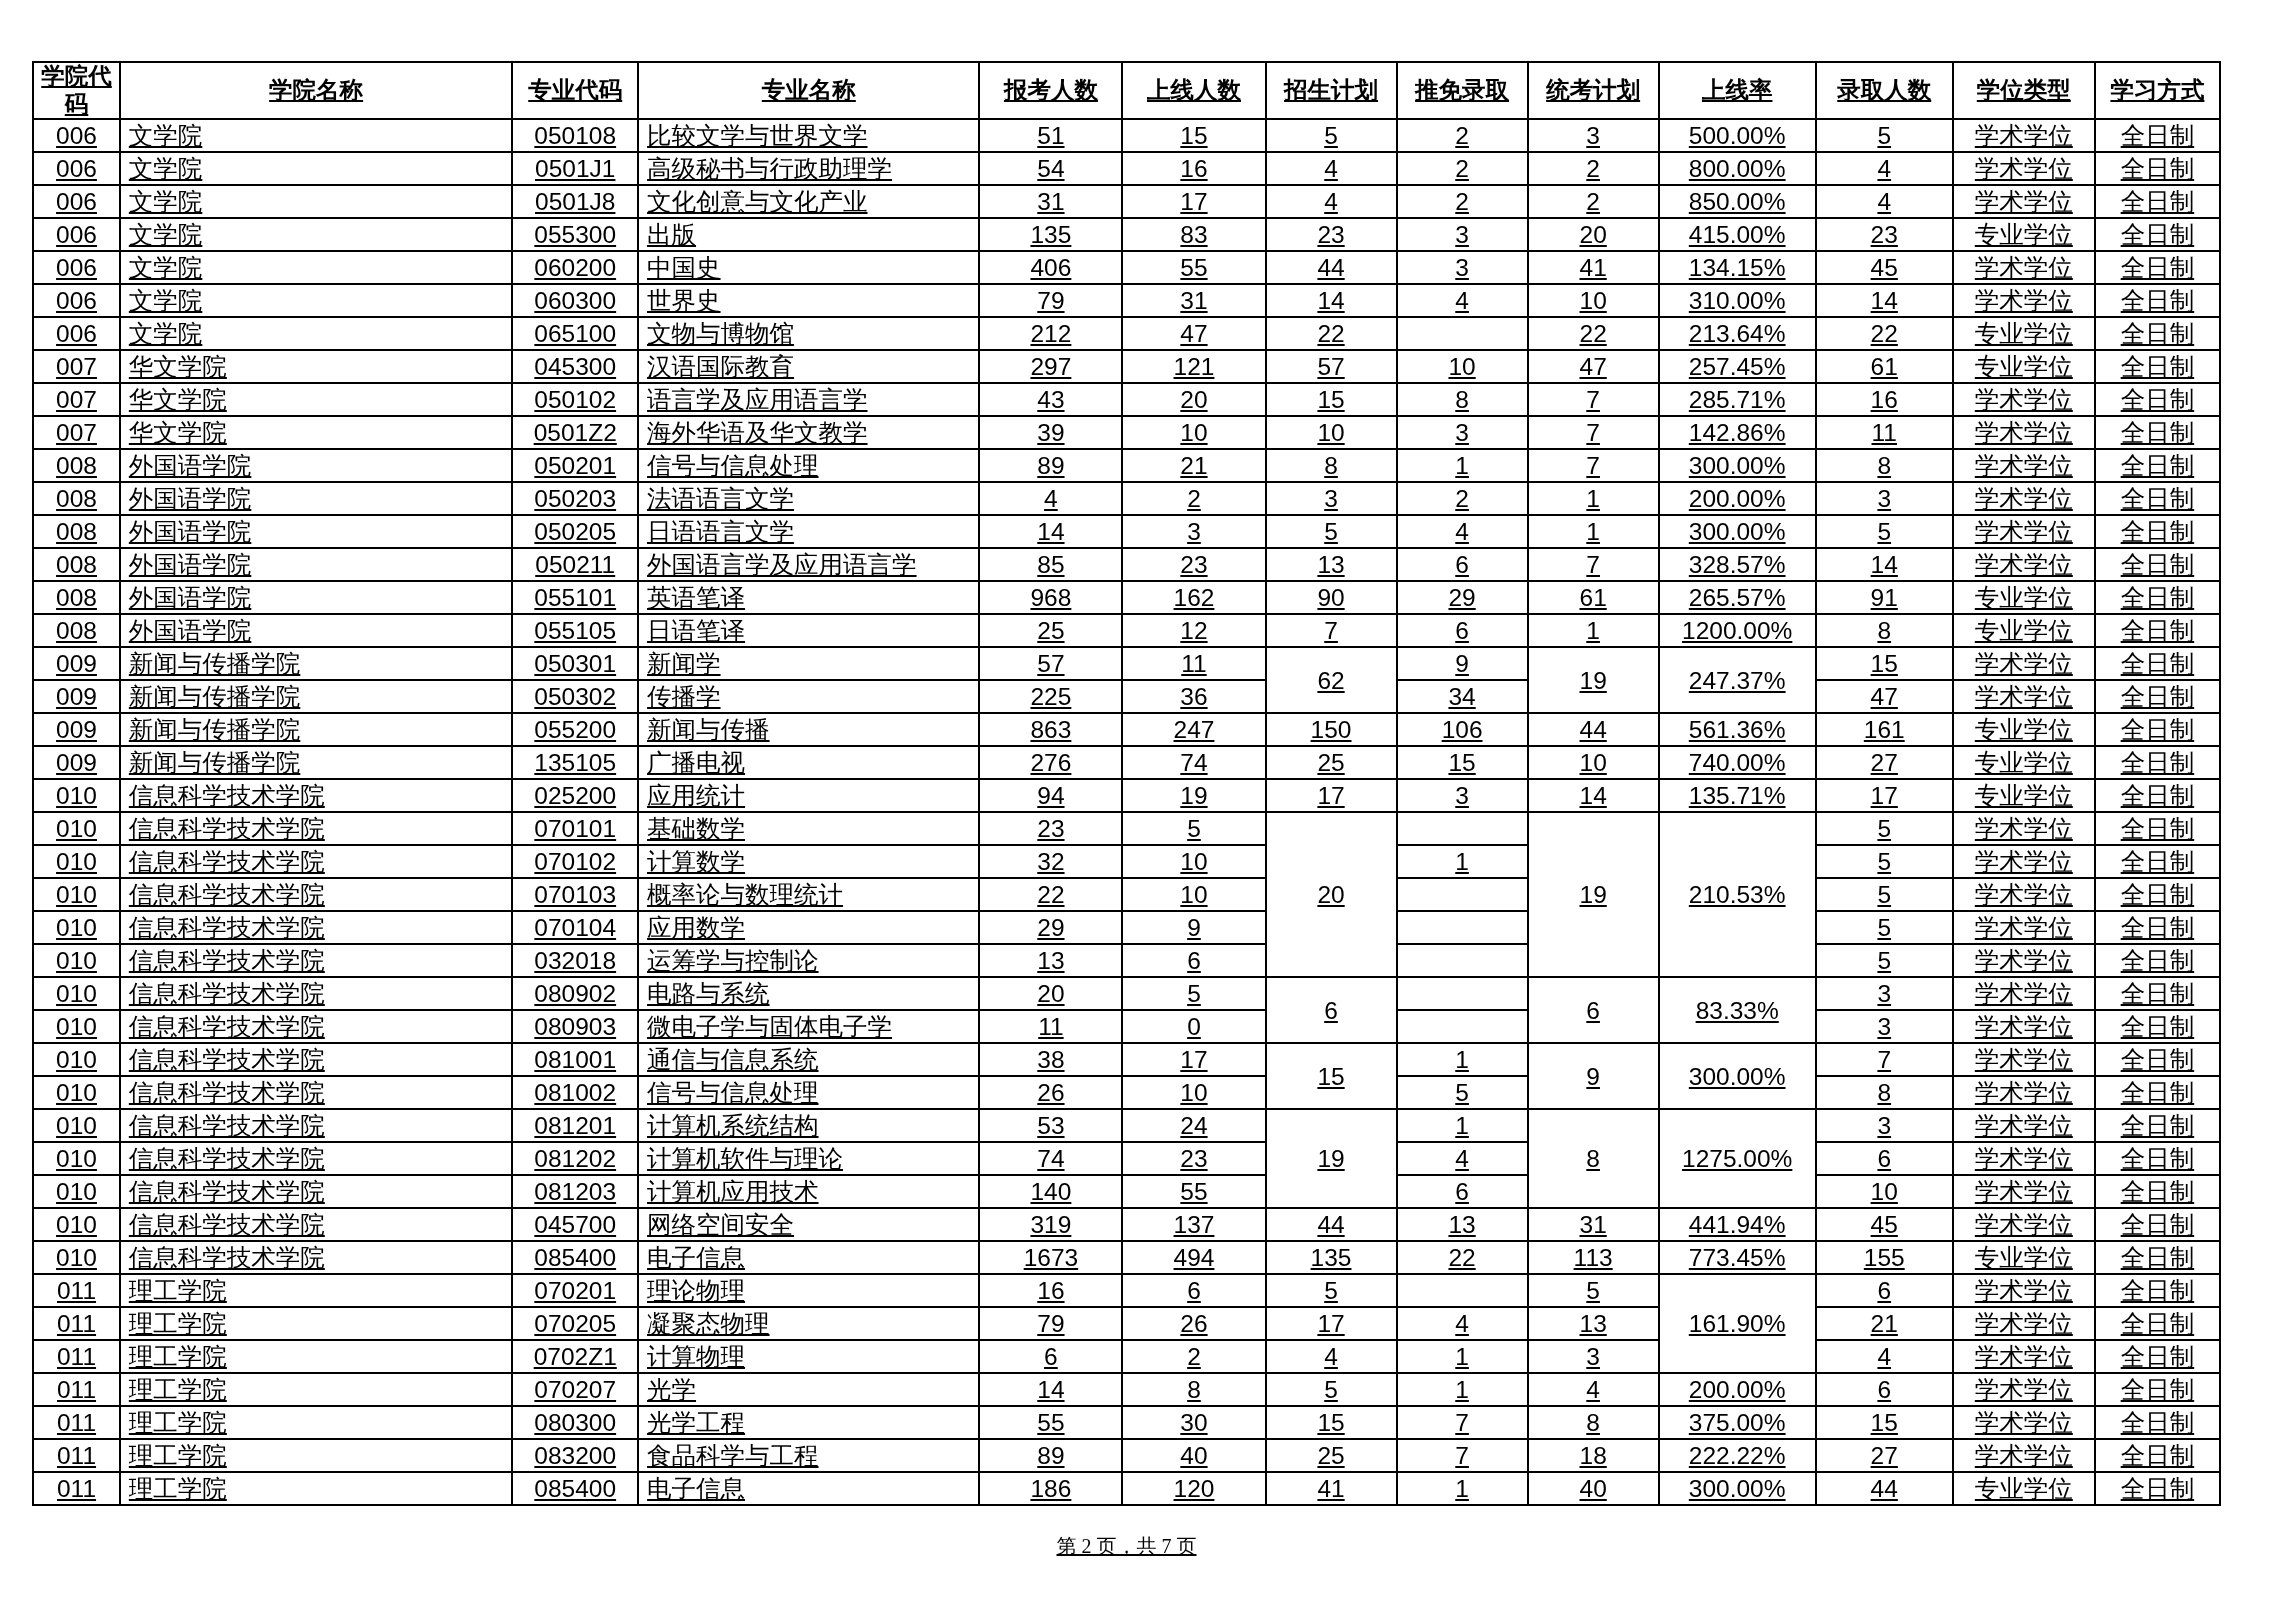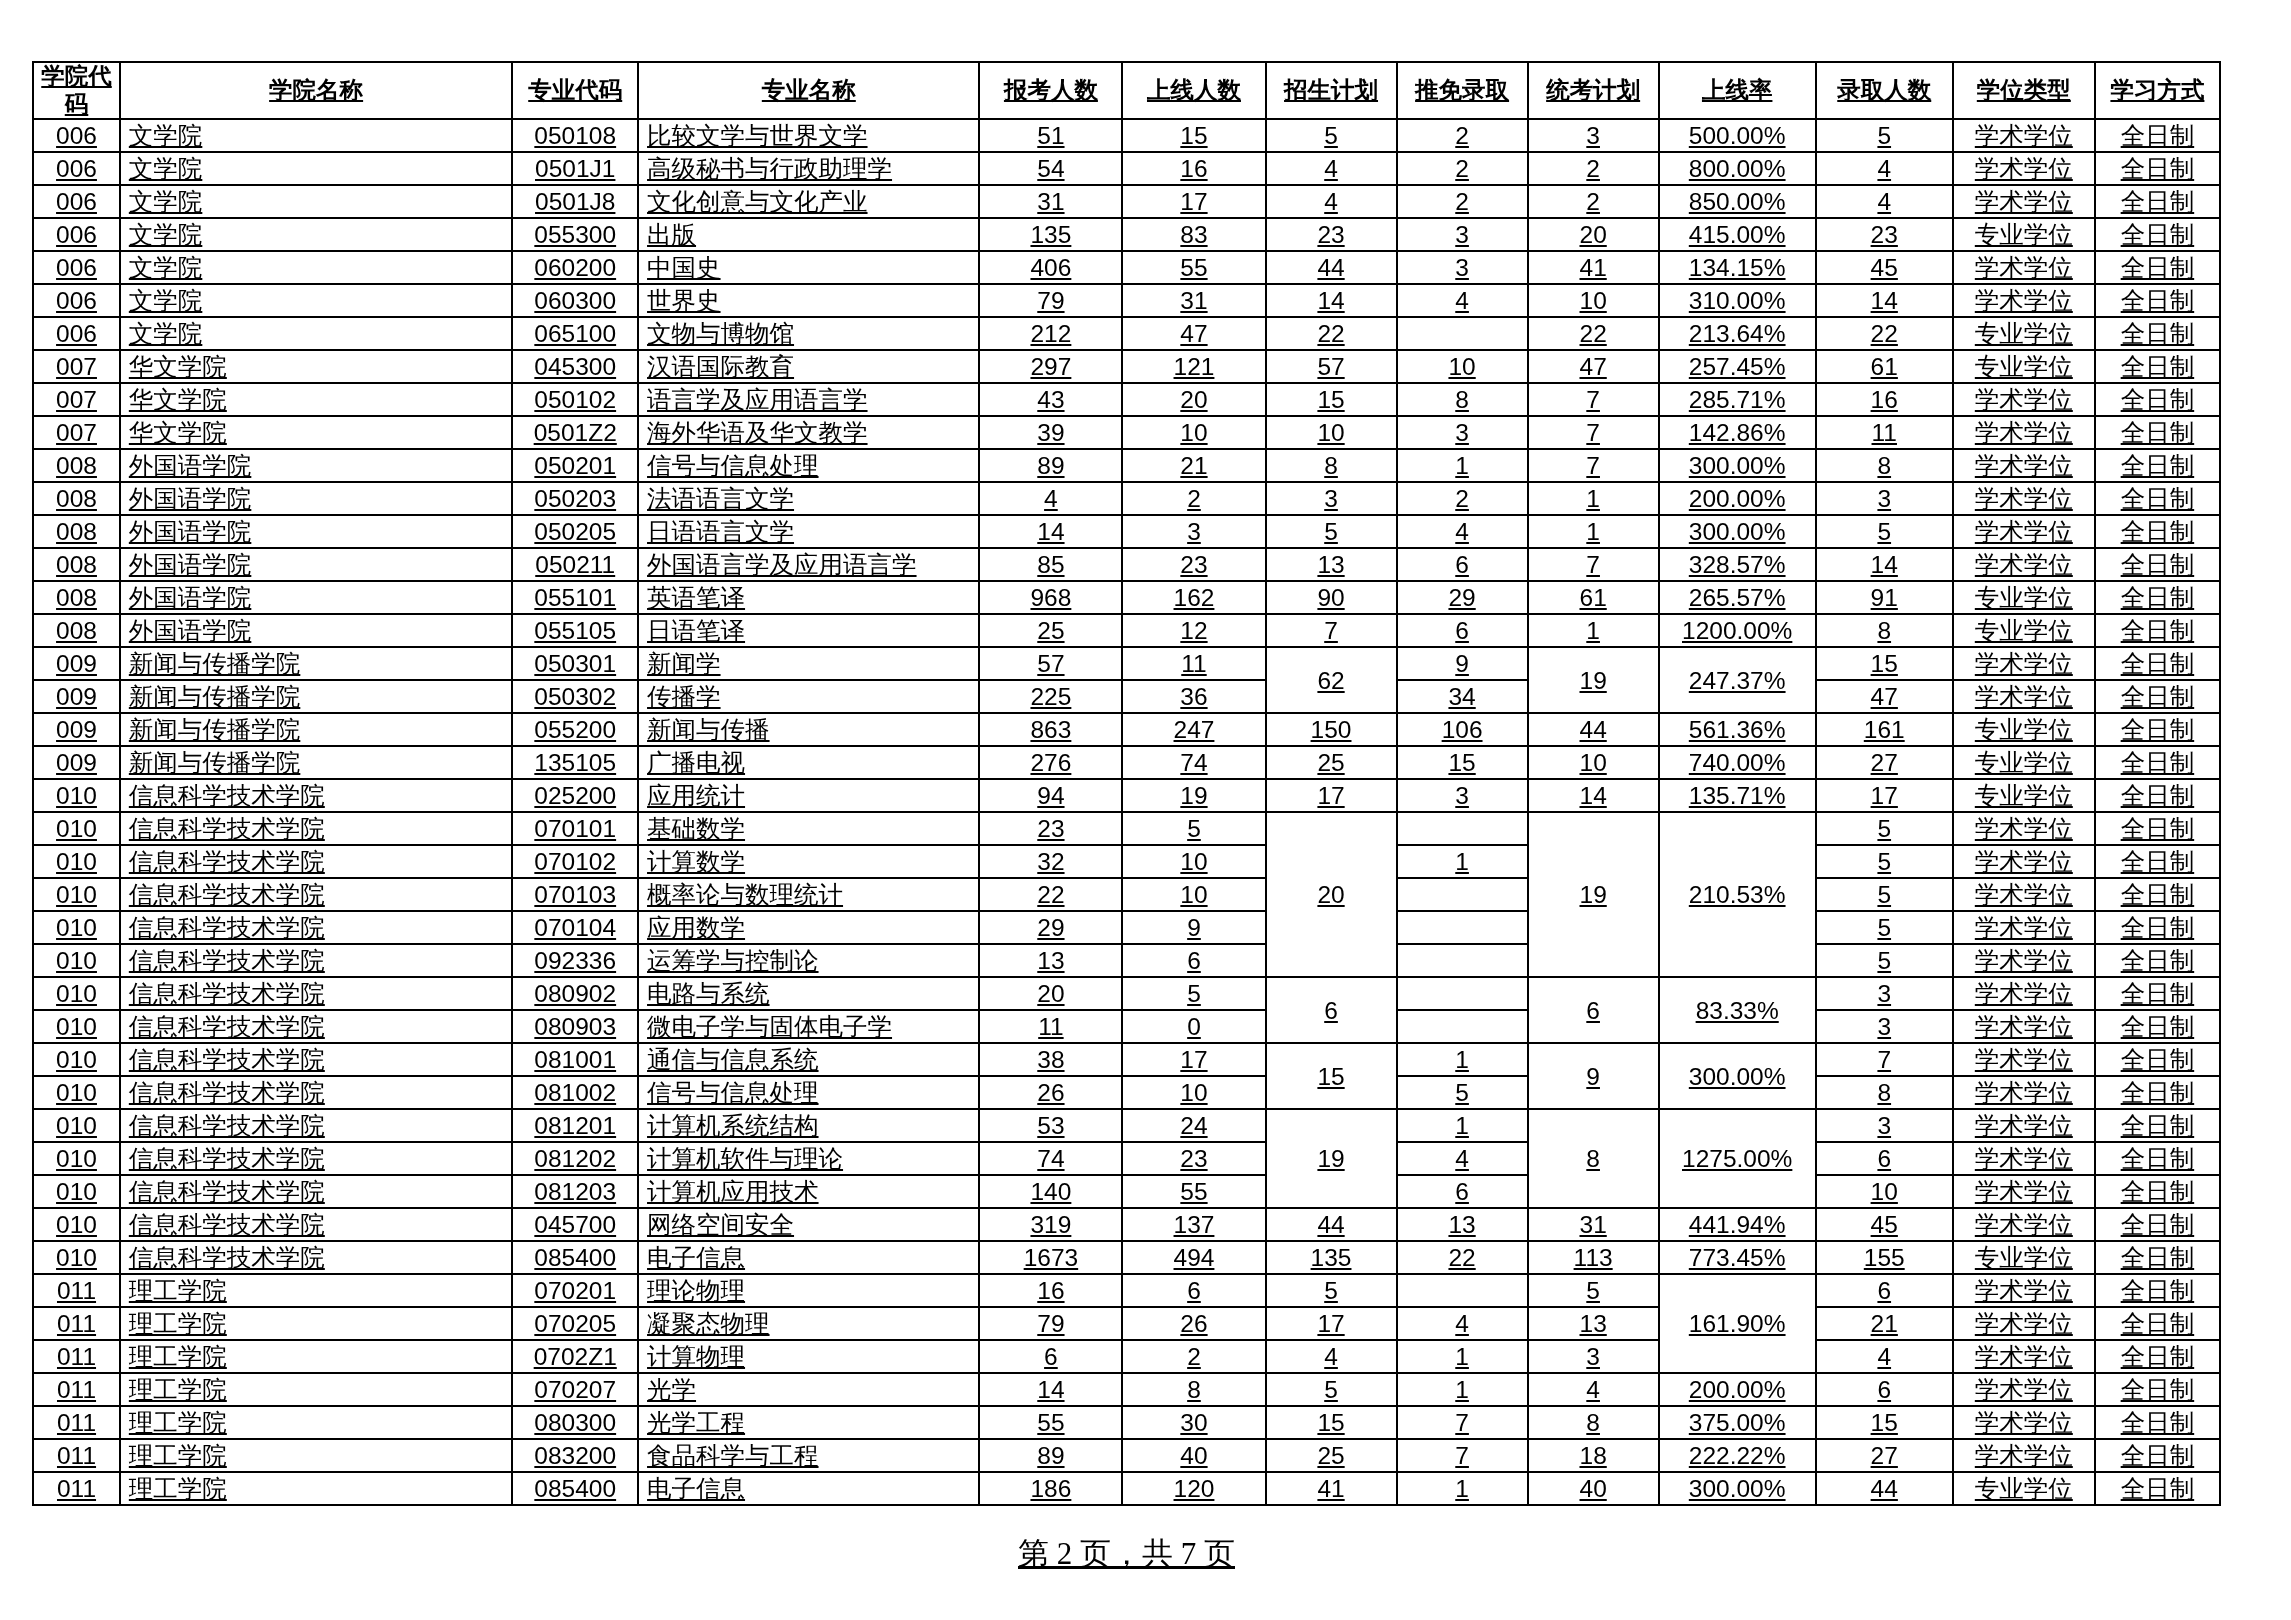--- a/index.html
+++ b/index.html
@@ -53,21 +53,21 @@
   
   table.admissions td.c1,
   table.admissions td.c3 {
     text-align: left;
     padding-left: 7.8px;
   }
   .footer {
     width: 2189px;
     text-align: center;
     margin-top: 27.4px;
-    font-size: 31px;
+    font-size: 20px;
     font-family: "Liberation Serif", serif;
   }
 </style>
 </head>
 <body>
 
 <div class="page">
   <table class="admissions">
     <colgroup>
       <col style="width:87px">
@@ -461,21 +461,21 @@
           <td class="c4">29</td>
           <td class="c5">9</td>
           <td class="c7"></td>
           <td class="c10">5</td>
           <td class="c11">学术学位</td>
           <td class="c12">全日制</td>
         </tr>
         <tr>
           <td class="c0">010</td>
           <td class="c1">信息科学技术学院</td>
-          <td class="c2">092336</td>
+          <td class="c2">032018</td>
           <td class="c3">运筹学与控制论</td>
           <td class="c4">13</td>
           <td class="c5">6</td>
           <td class="c7"></td>
           <td class="c10">5</td>
           <td class="c11">学术学位</td>
           <td class="c12">全日制</td>
         </tr>
         <tr>
           <td class="c0">010</td>

